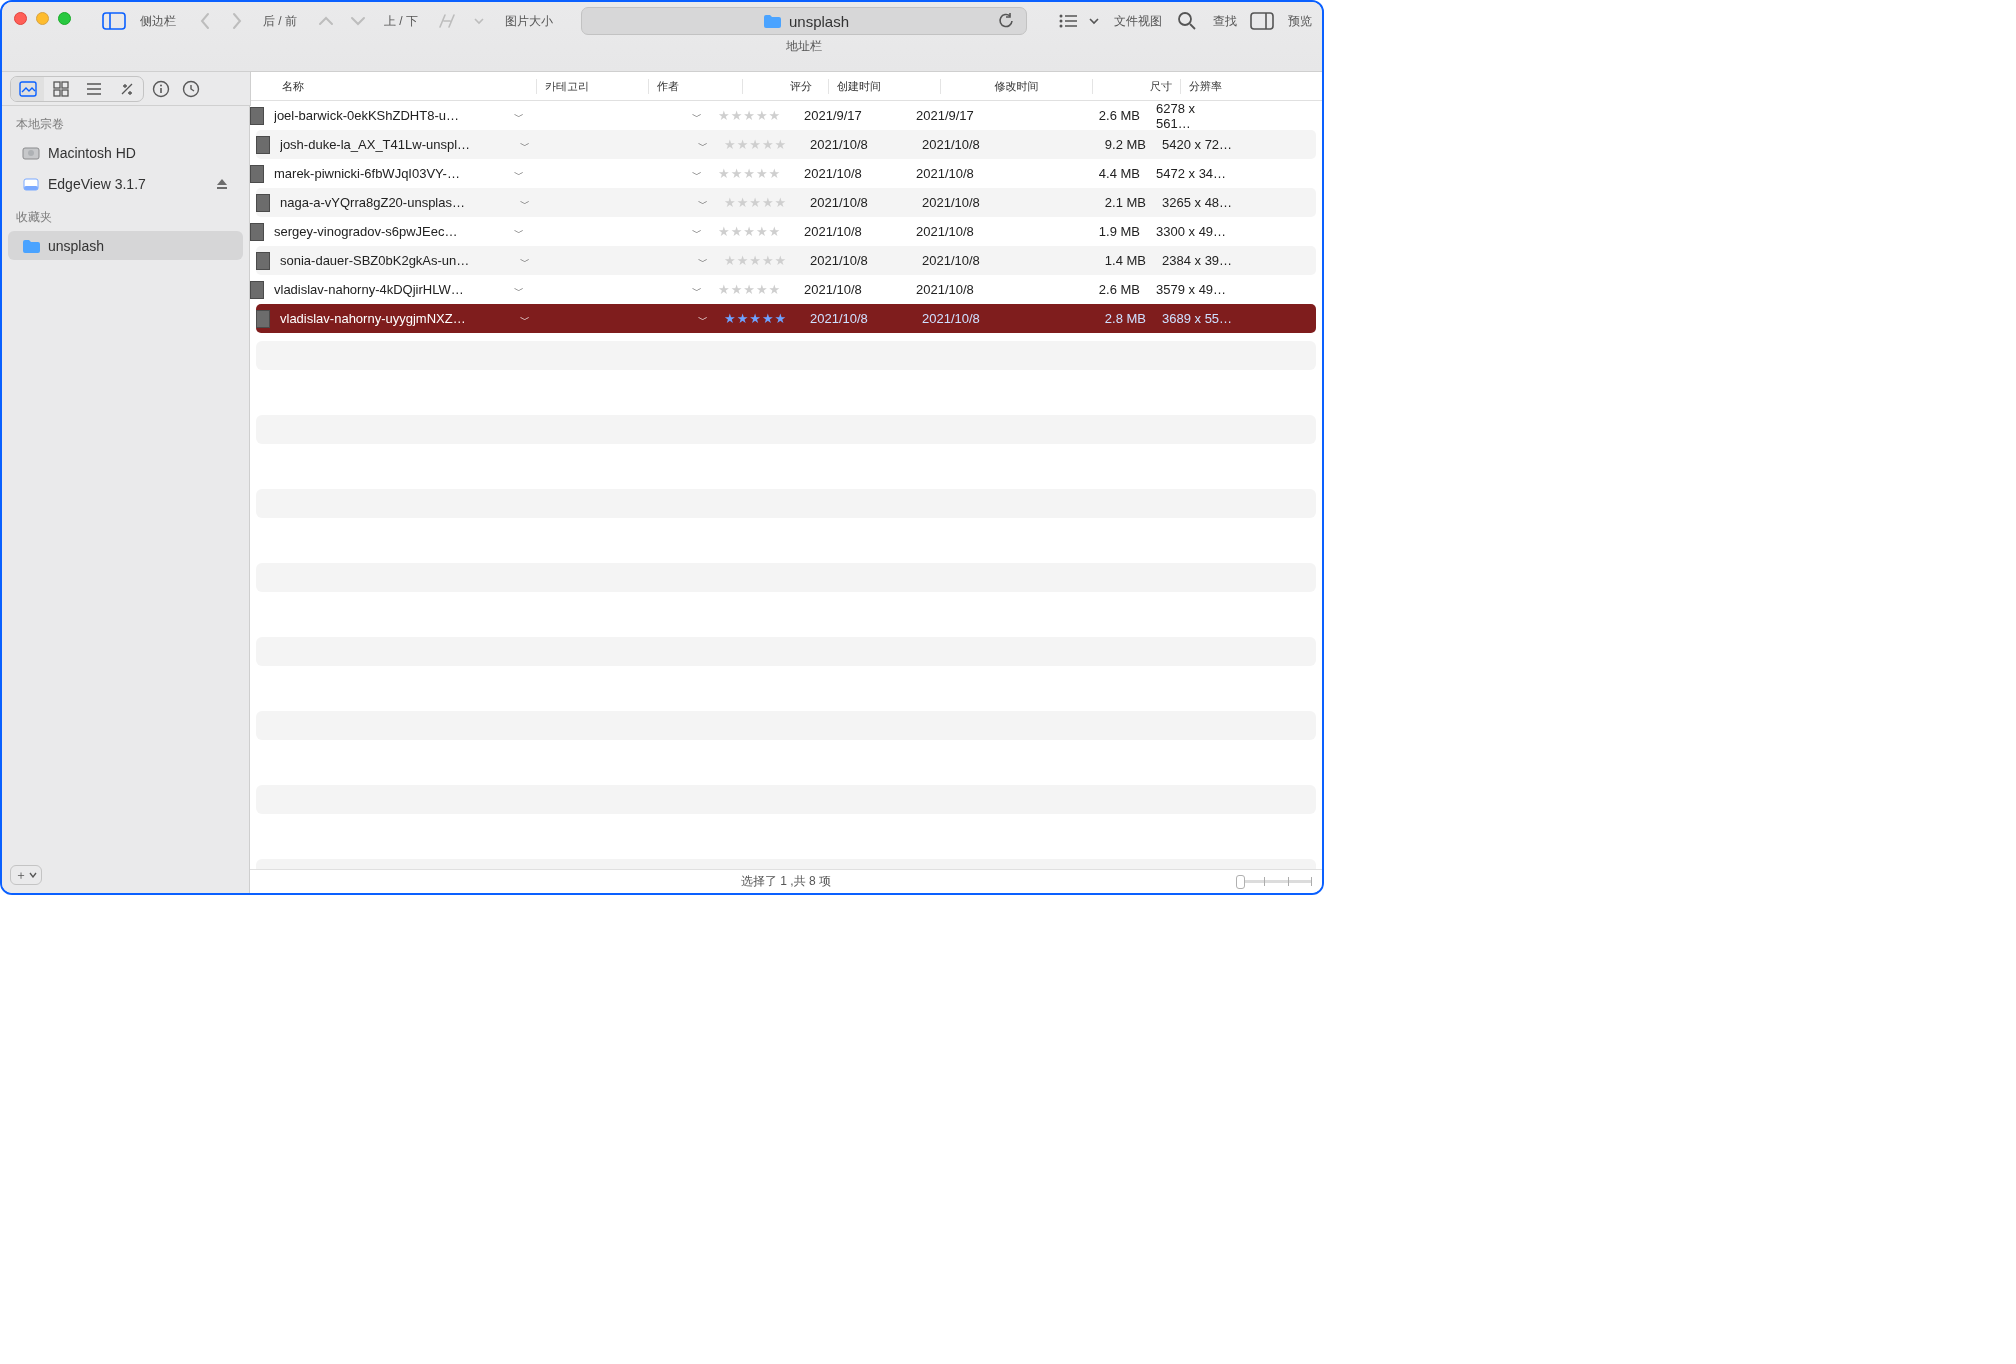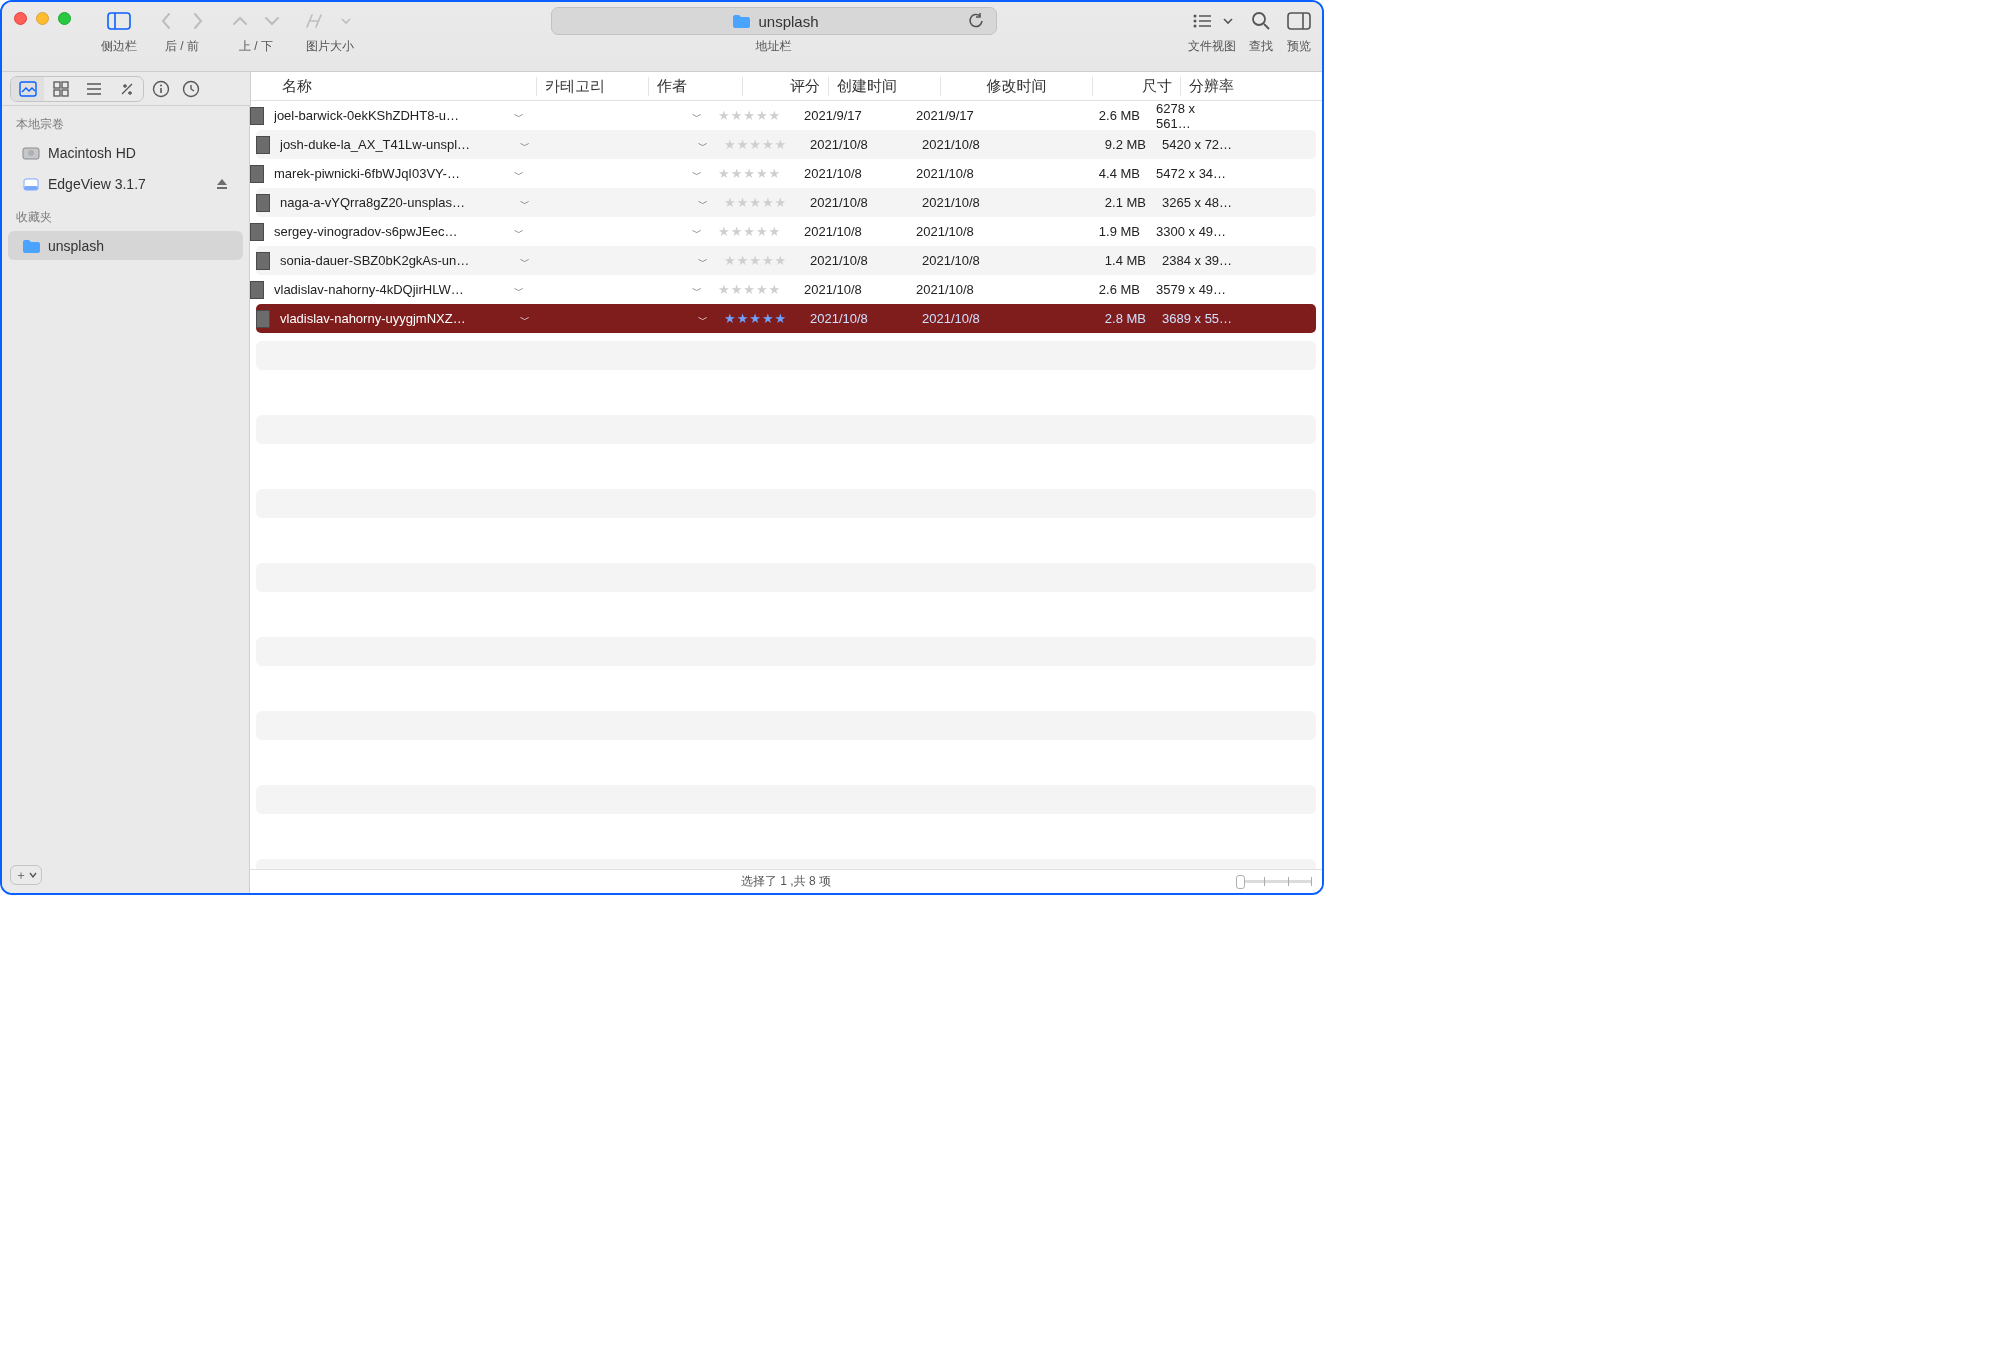--- a/index.html
+++ b/index.html
@@ -14,21 +14,21 @@
 
 
 .toolbar {
   height: 70px;
   display: flex; align-items: flex-start;
   padding: 5px 10px 0 12px;
   gap: 16px;
   background: linear-gradient(180deg,#eaeaeb,#e7e7e8);
   border-bottom: 1px solid #cfcfcf;
 }
-.tb-col { display: flex; flex-direction: column; align-items: center; gap: 3px; font-size: 12px; color:#555; }
+.tb-col { display: flex; align-items: center; gap: 13px; font-size: 12px; color:#555; }
 .tb-top { display:flex; align-items:center; gap:6px; height:28px; }
 .traffic { display:flex; gap:9px; margin-right:14px; margin-top:5px;}
 .dot {width:13px;height:13px;border-radius:50%;}
 .dot.r{background:#ff5f57;border:1px solid #e0443e;}
 .dot.y{background:#febc2e;border:1px solid #d6a243;}
 .dot.g{background:#28c840;border:1px solid #1aab29;}
 
 .icon-btn { width:26px;height:24px; display:flex;align-items:center;justify-content:center;color:#555;}
 .icon-btn.disabled{color:#bdbdbd;}
 .icon-btn.blue{color:#0a60ff;}
@@ -56,21 +56,21 @@
 .main{flex:1;display:flex;min-height:0;}
 .sidebar{width:248px;background:#eaeaeb;border-right:1px solid #cfcfcf;display:flex;flex-direction:column;font-size:14px;padding-top:6px;position:relative;}
 .sb-h{color:#7b7b7b;font-size:12px;padding:4px 14px;}
 .sb-item{display:flex;align-items:center;gap:8px;height:29px;padding:0 14px;margin:1px 6px;border-radius:6px;color:#333;}
 .sb-item.sel{background:#d6d6d7;}
 .sb-item .eject{margin-left:auto;color:#6d6d6d;}
 .sb-add{position:absolute;left:8px;bottom:8px;background:#eaeaeb;border:1px solid #c4c4c4;border-radius:6px;width:32px;height:20px;display:flex;align-items:center;justify-content:center;gap:2px;color:#555;font-size:12px;}
 
 
 .content{flex:1;display:flex;flex-direction:column;min-height:0;}
-.headers{height:29px;display:flex;align-items:center;border-bottom:1px solid #e0e0e0;font-size:15px;color:#333;padding-left:24px;}
+.headers{height:29px;display:flex;align-items:center;border-bottom:1px solid #e0e0e0;font-size:11px;color:#333;padding-left:24px;}
 .col{padding:0 8px;white-space:nowrap;overflow:hidden;text-overflow:ellipsis;}
 .col.sep{border-left:1px solid #e4e4e4;}
 .c-name{width:262px;}
 .c-cat{width:112px;}
 .c-auth{width:94px;}
 .c-rate{width:86px;padding-left:47px;}
 .c-ctime{width:112px;}
 .c-mtime{width:152px;text-align:center;}
 .c-size{width:88px;text-align:right;}
 .c-res{width:92px;}

